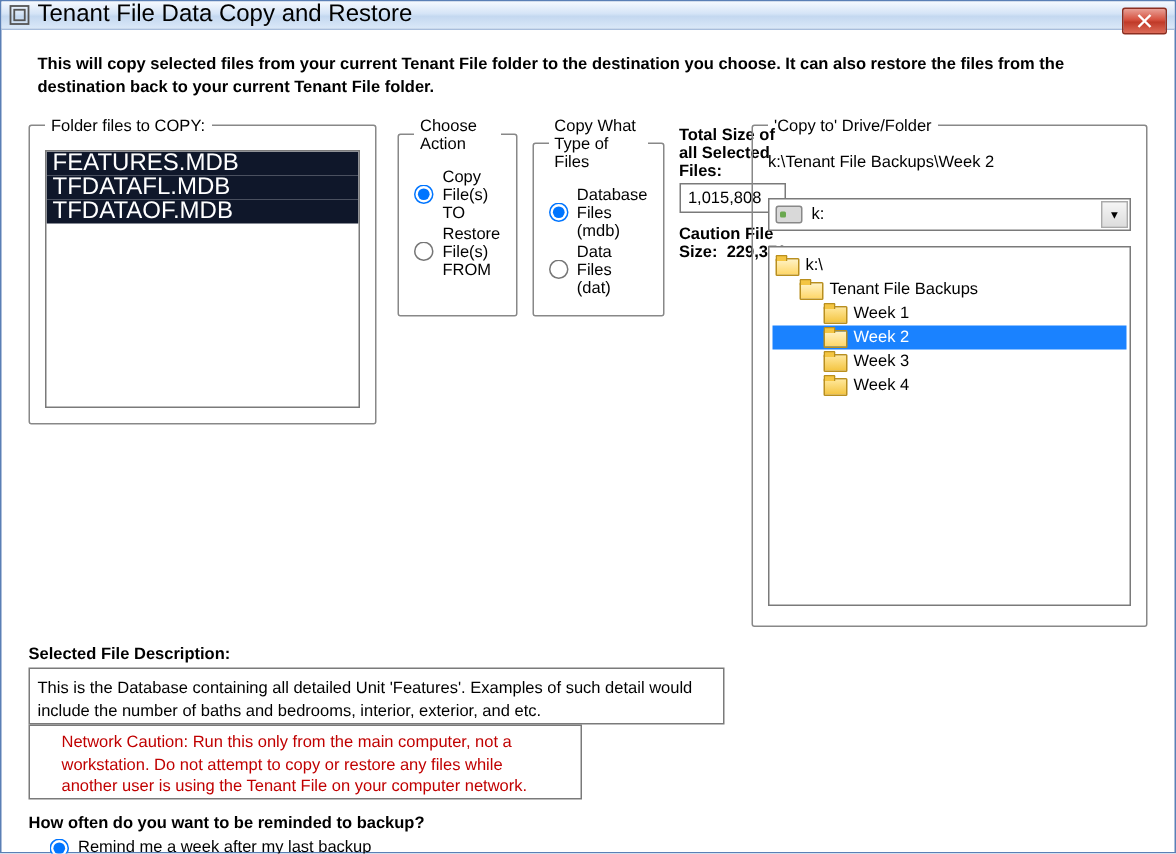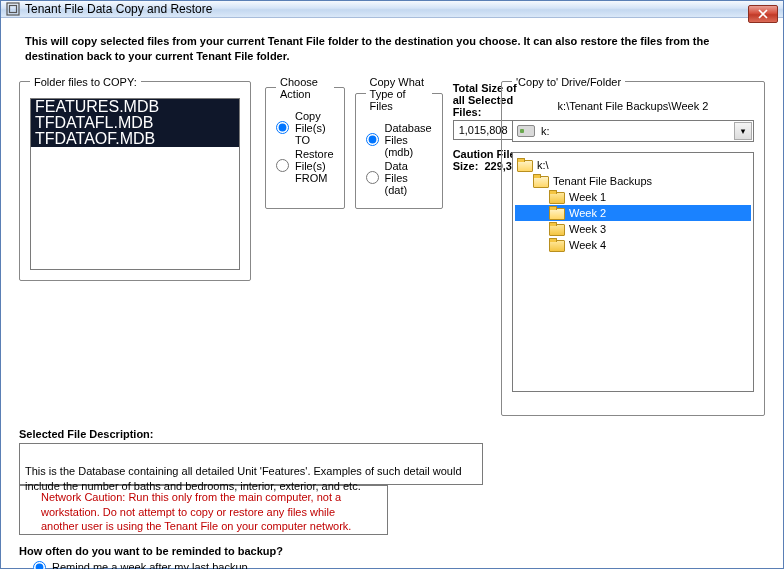--- a/index.html
+++ b/index.html
@@ -28,21 +28,21 @@
     align-items: center;
     padding: 0 4px;
     position: relative;
   }
   .title-icon {
     width: 16px; height: 16px;
     margin-right: 4px;
     display: inline-flex;
     align-items: center; justify-content: center;
   }
-  .title-text { font-size: 12px; color: #000; }
+  .title-text { font-size: 16px; color: #000; }
   .close-btn {
     position: absolute;
     right: 5px; top: 4px;
     width: 30px; height: 18px;
     background: linear-gradient(to bottom, #e89f95 0%, #d6513f 45%, #c03a28 55%, #dc6b58 100%);
     border: 1px solid #8c2e20;
     border-radius: 2px;
     display: flex;
     align-items: center;
     justify-content: center;
@@ -106,35 +106,35 @@
   }
   .label-line { margin: 6px 0 2px 0; font-weight: bold; }
   .sel-file-size {
     font-weight: bold;
     margin-top: 8px;
   }
   .sel-desc-block { margin-top: 12px; width: 464px; }
   .sel-desc-label { font-weight: bold; margin-bottom: 3px; }
   .sel-desc-box {
     border: 1px solid #7a7a7a;
-    padding: 20px 5px;
+    padding: 6px 5px;
     height: 38px;
     line-height: 1.35;
   }
   .caution-box {
     border: 1px solid #7a7a7a;
     padding: 4px 21px;
     color: #c00000;
     height: 50px;
     line-height: 1.35;
     width: 369px;
   }
   .remind-block { margin-top: 10px; }
   .remind-head { font-weight: bold; margin-bottom: 4px; }
-  .copyto-path { margin: 4px 0 8px 0; text-align: center; }
+  .copyto-path { margin: 4px 0 18px 0; }
   .drive-select {
     width: 100%;
     height: 22px;
     border: 1px solid #7a7a7a;
     background: #fff;
     display: flex;
     align-items: center;
     padding: 0 4px;
     position: relative;
     cursor: pointer;

